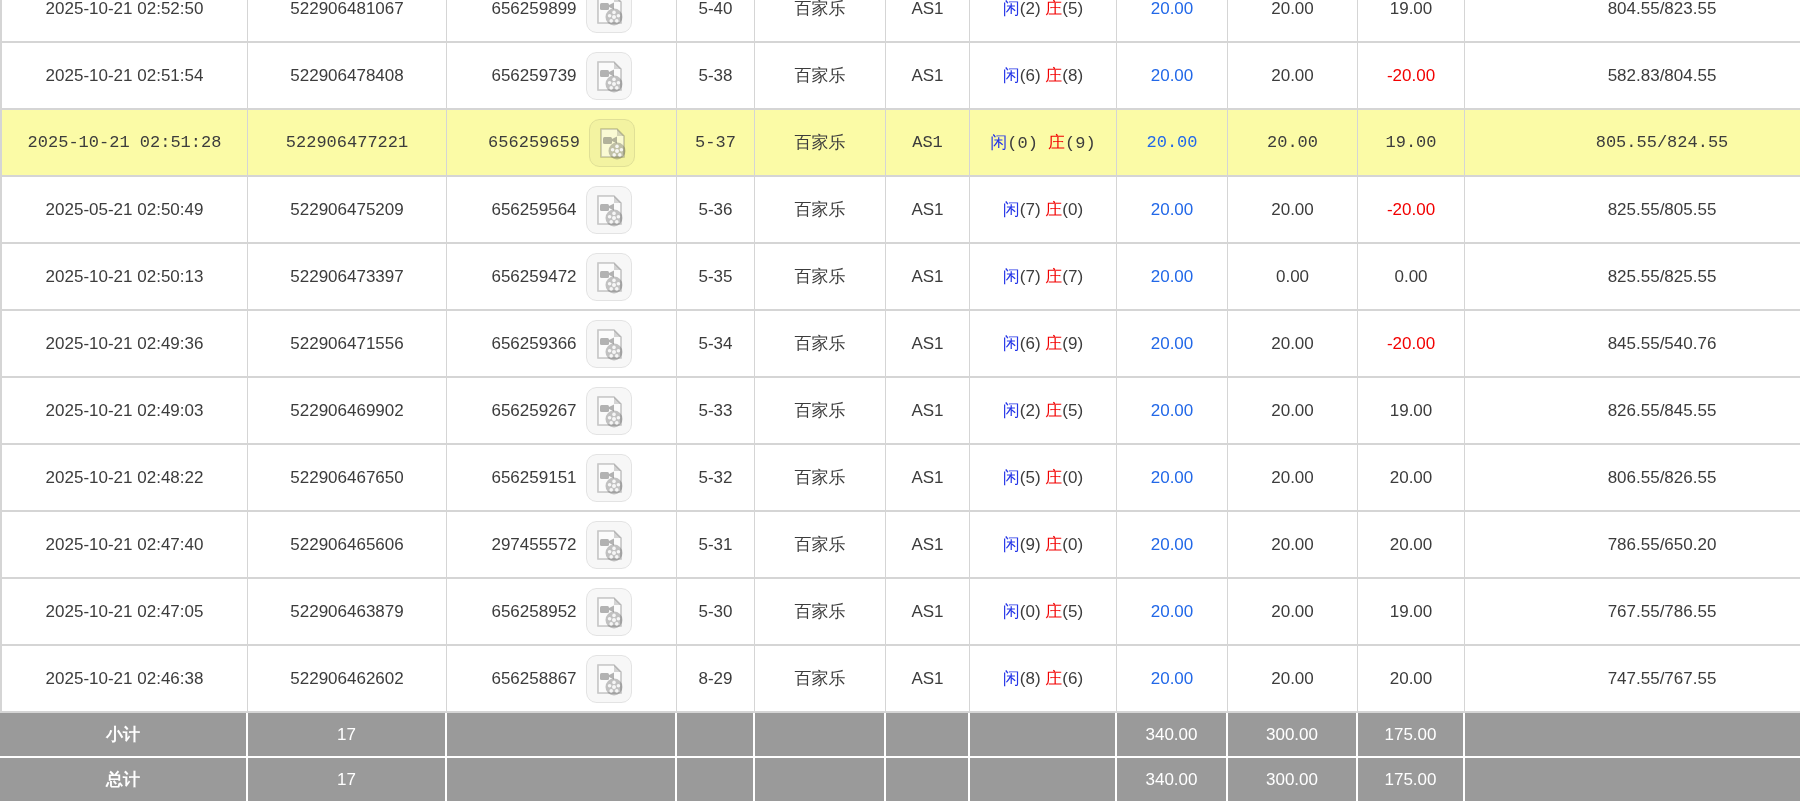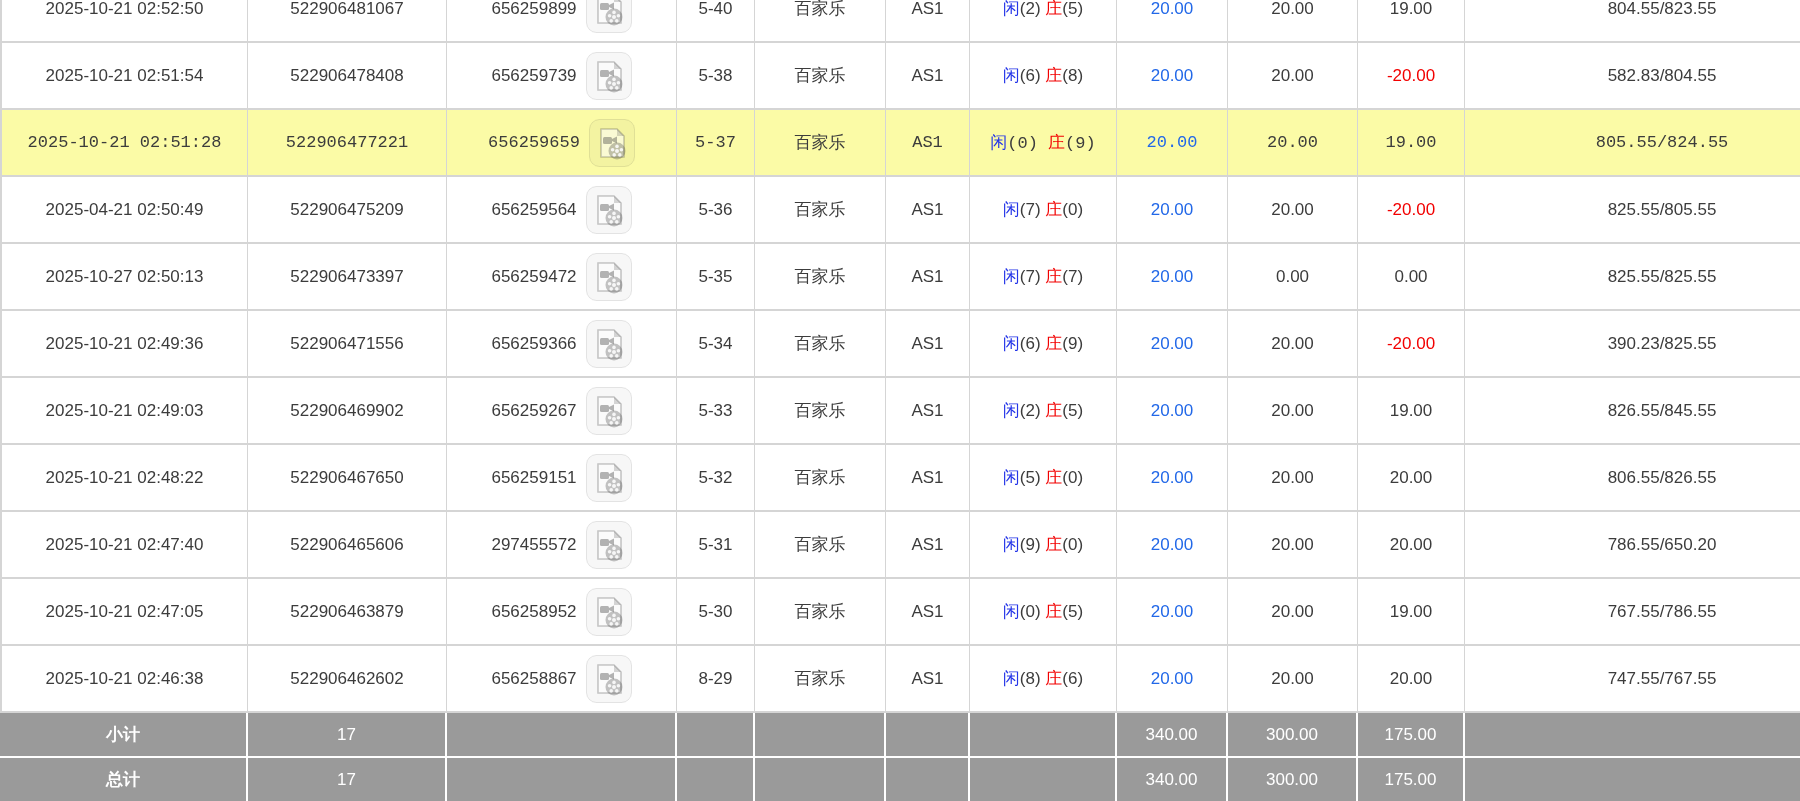--- a/index.html
+++ b/index.html
@@ -137,21 +137,21 @@
           <td><span>5-37</span></td>
           <td><span>百家乐</span></td>
           <td><span>AS1</span></td>
           <td><span class="lab-player">闲</span><span>(0)</span> <span class="lab-banker">庄</span><span>(9)</span></td>
           <td class="amt-bet"><span>20.00</span></td>
           <td><span>20.00</span></td>
           <td><span>19.00</span></td>
           <td><span>805.55/824.55</span></td>
         </tr>
         <tr>
-          <td><span>2025-04-21 02:50:49</span></td>
+          <td><span>2025-05-21 02:50:49</span></td>
           <td><span>522906475209</span></td>
           <td>
             <div class="cell-flex">
               <span>656259564</span>
               <span class="vbtn"><svg width="46" height="48" viewBox="0 0 46 48">
                   <rect x="0.5" y="0.5" width="45" height="47" rx="10" fill="rgba(60,60,60,0.045)" stroke="rgba(60,60,60,0.12)"></rect>
                   <path d="M12 10 h16 l7 7 v21 h-23 z" fill="rgba(255,255,255,0.55)" stroke="rgba(60,60,60,0.28)" stroke-width="1.6"></path>
                   <path d="M28 10 v7 h7 z" fill="rgba(60,60,60,0.2)"></path>
                   <rect x="14" y="18" width="9" height="7" rx="1.5" fill="rgba(60,60,60,0.38)"></rect>
                   <path d="M23 20 l5 -2.5 v7 l-5 -2.5 z" fill="rgba(60,60,60,0.38)"></path>
@@ -168,21 +168,21 @@
           <td><span>5-36</span></td>
           <td><span>百家乐</span></td>
           <td><span>AS1</span></td>
           <td><span class="lab-player">闲</span><span>(7)</span> <span class="lab-banker">庄</span><span>(0)</span></td>
           <td class="amt-bet"><span>20.00</span></td>
           <td><span>20.00</span></td>
           <td class="neg"><span>-20.00</span></td>
           <td><span>825.55/805.55</span></td>
         </tr>
         <tr>
-          <td><span>2025-10-27 02:50:13</span></td>
+          <td><span>2025-10-21 02:50:13</span></td>
           <td><span>522906473397</span></td>
           <td>
             <div class="cell-flex">
               <span>656259472</span>
               <span class="vbtn"><svg width="46" height="48" viewBox="0 0 46 48">
                   <rect x="0.5" y="0.5" width="45" height="47" rx="10" fill="rgba(60,60,60,0.045)" stroke="rgba(60,60,60,0.12)"></rect>
                   <path d="M12 10 h16 l7 7 v21 h-23 z" fill="rgba(255,255,255,0.55)" stroke="rgba(60,60,60,0.28)" stroke-width="1.6"></path>
                   <path d="M28 10 v7 h7 z" fill="rgba(60,60,60,0.2)"></path>
                   <rect x="14" y="18" width="9" height="7" rx="1.5" fill="rgba(60,60,60,0.38)"></rect>
                   <path d="M23 20 l5 -2.5 v7 l-5 -2.5 z" fill="rgba(60,60,60,0.38)"></path>
@@ -227,21 +227,21 @@
                 </svg></span>
             </div>
           </td>
           <td><span>5-34</span></td>
           <td><span>百家乐</span></td>
           <td><span>AS1</span></td>
           <td><span class="lab-player">闲</span><span>(6)</span> <span class="lab-banker">庄</span><span>(9)</span></td>
           <td class="amt-bet"><span>20.00</span></td>
           <td><span>20.00</span></td>
           <td class="neg"><span>-20.00</span></td>
-          <td><span>390.23/825.55</span></td>
+          <td><span>845.55/540.76</span></td>
         </tr>
         <tr>
           <td><span>2025-10-21 02:49:03</span></td>
           <td><span>522906469902</span></td>
           <td>
             <div class="cell-flex">
               <span>656259267</span>
               <span class="vbtn"><svg width="46" height="48" viewBox="0 0 46 48">
                   <rect x="0.5" y="0.5" width="45" height="47" rx="10" fill="rgba(60,60,60,0.045)" stroke="rgba(60,60,60,0.12)"></rect>
                   <path d="M12 10 h16 l7 7 v21 h-23 z" fill="rgba(255,255,255,0.55)" stroke="rgba(60,60,60,0.28)" stroke-width="1.6"></path>

